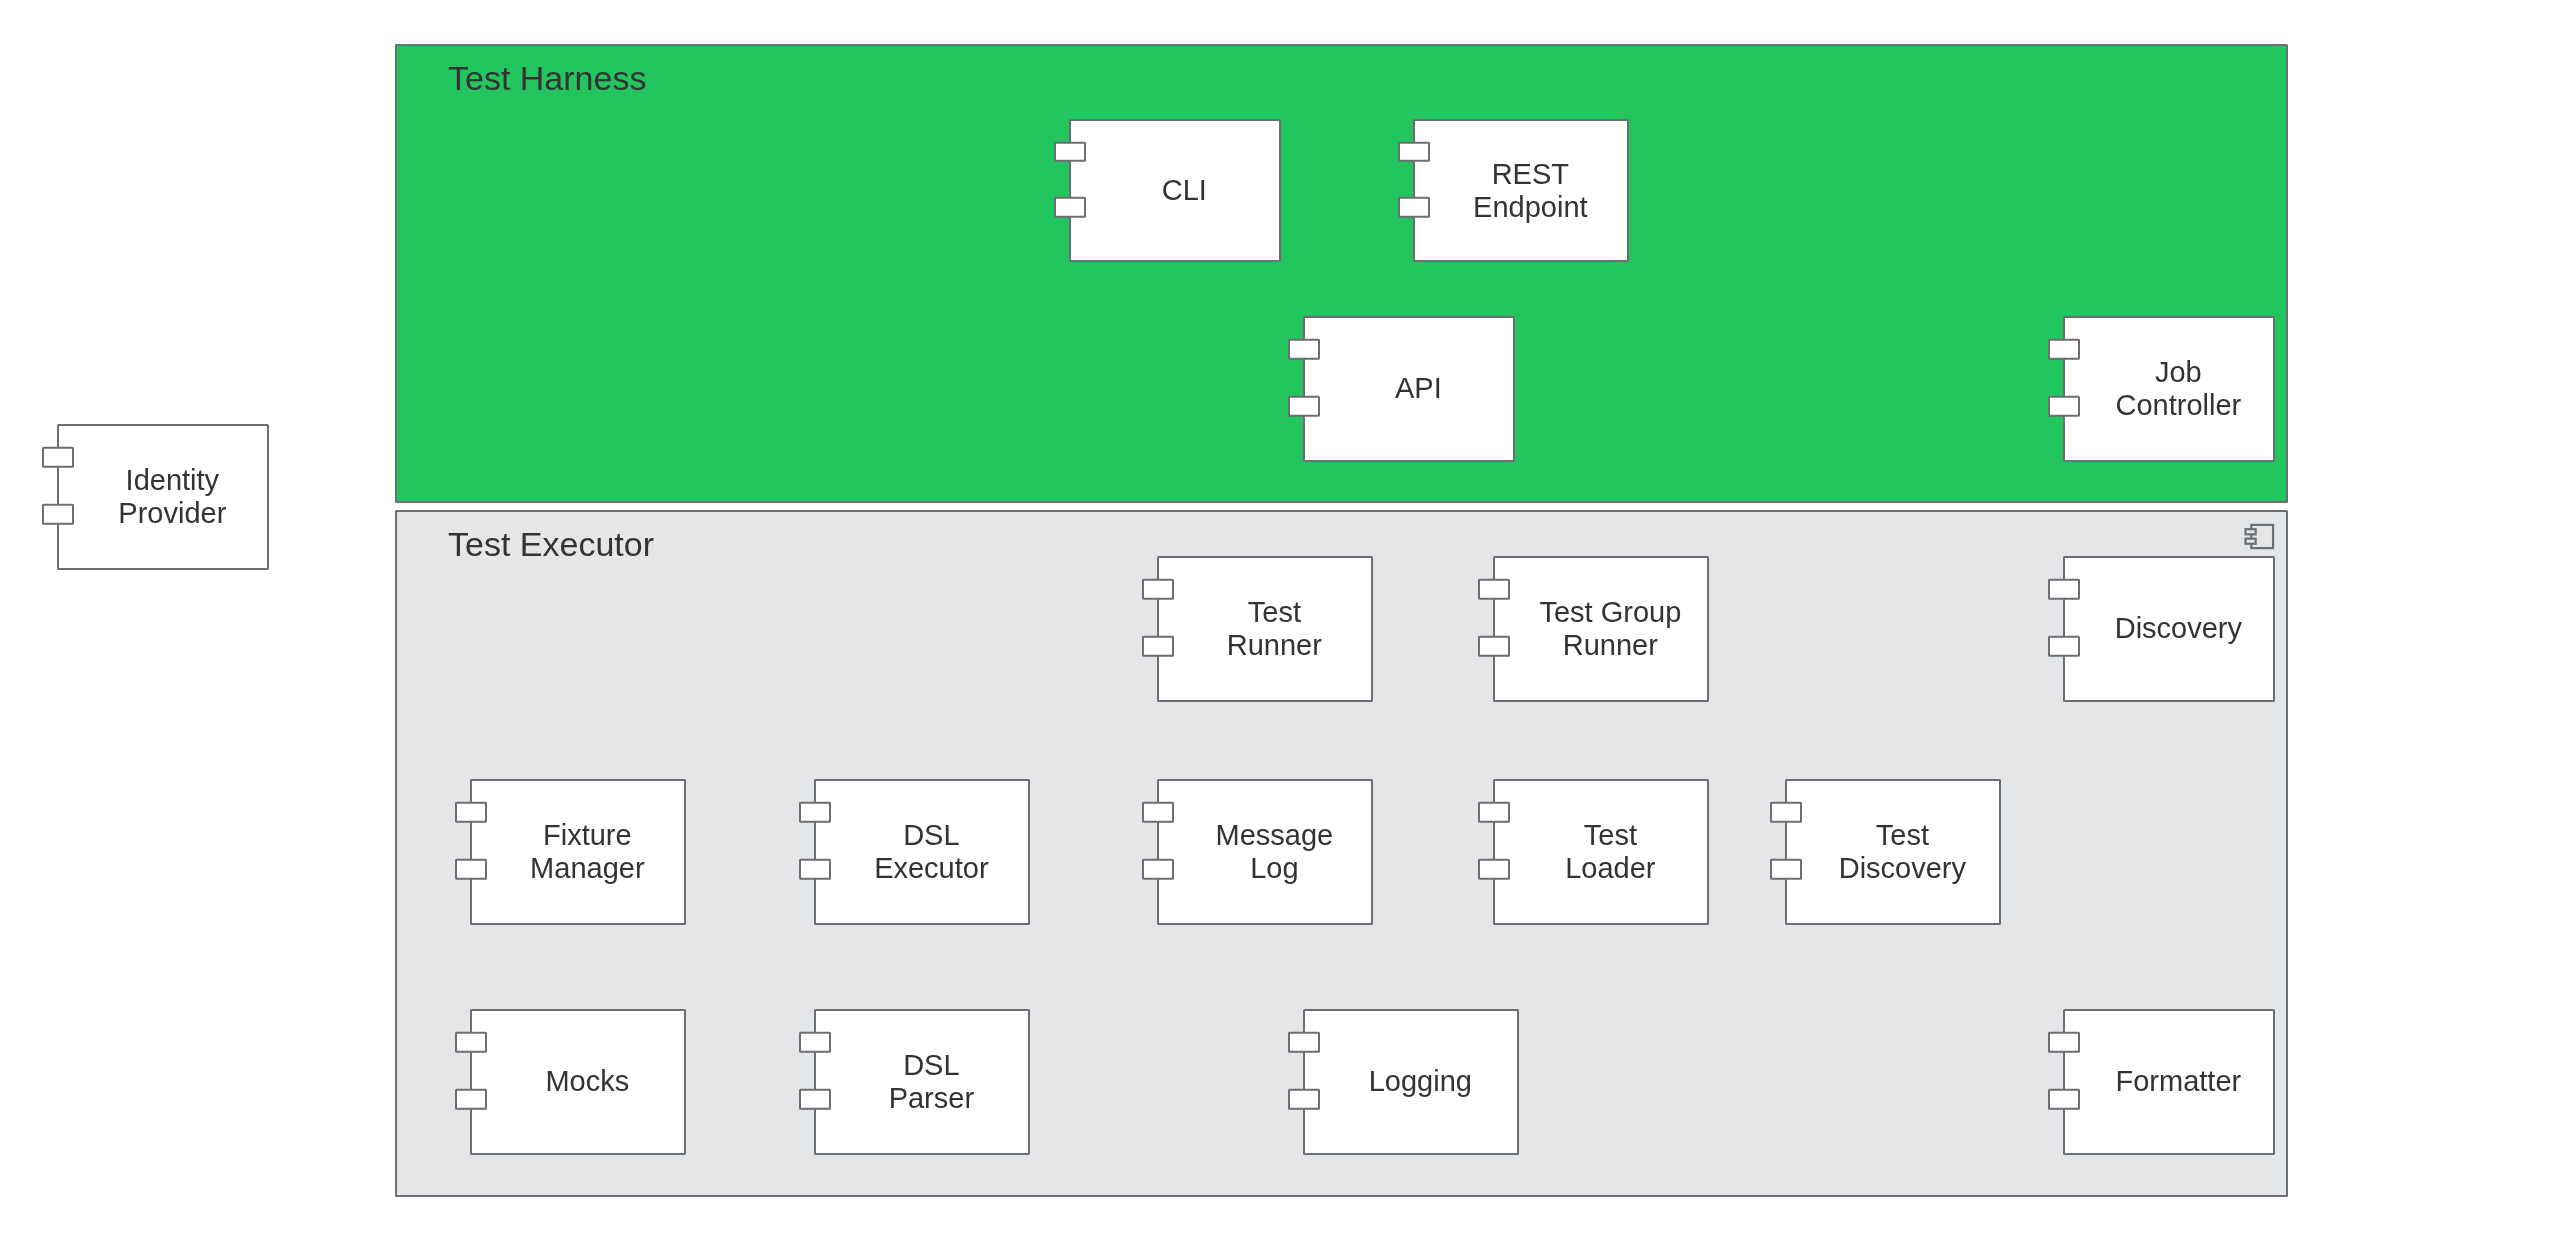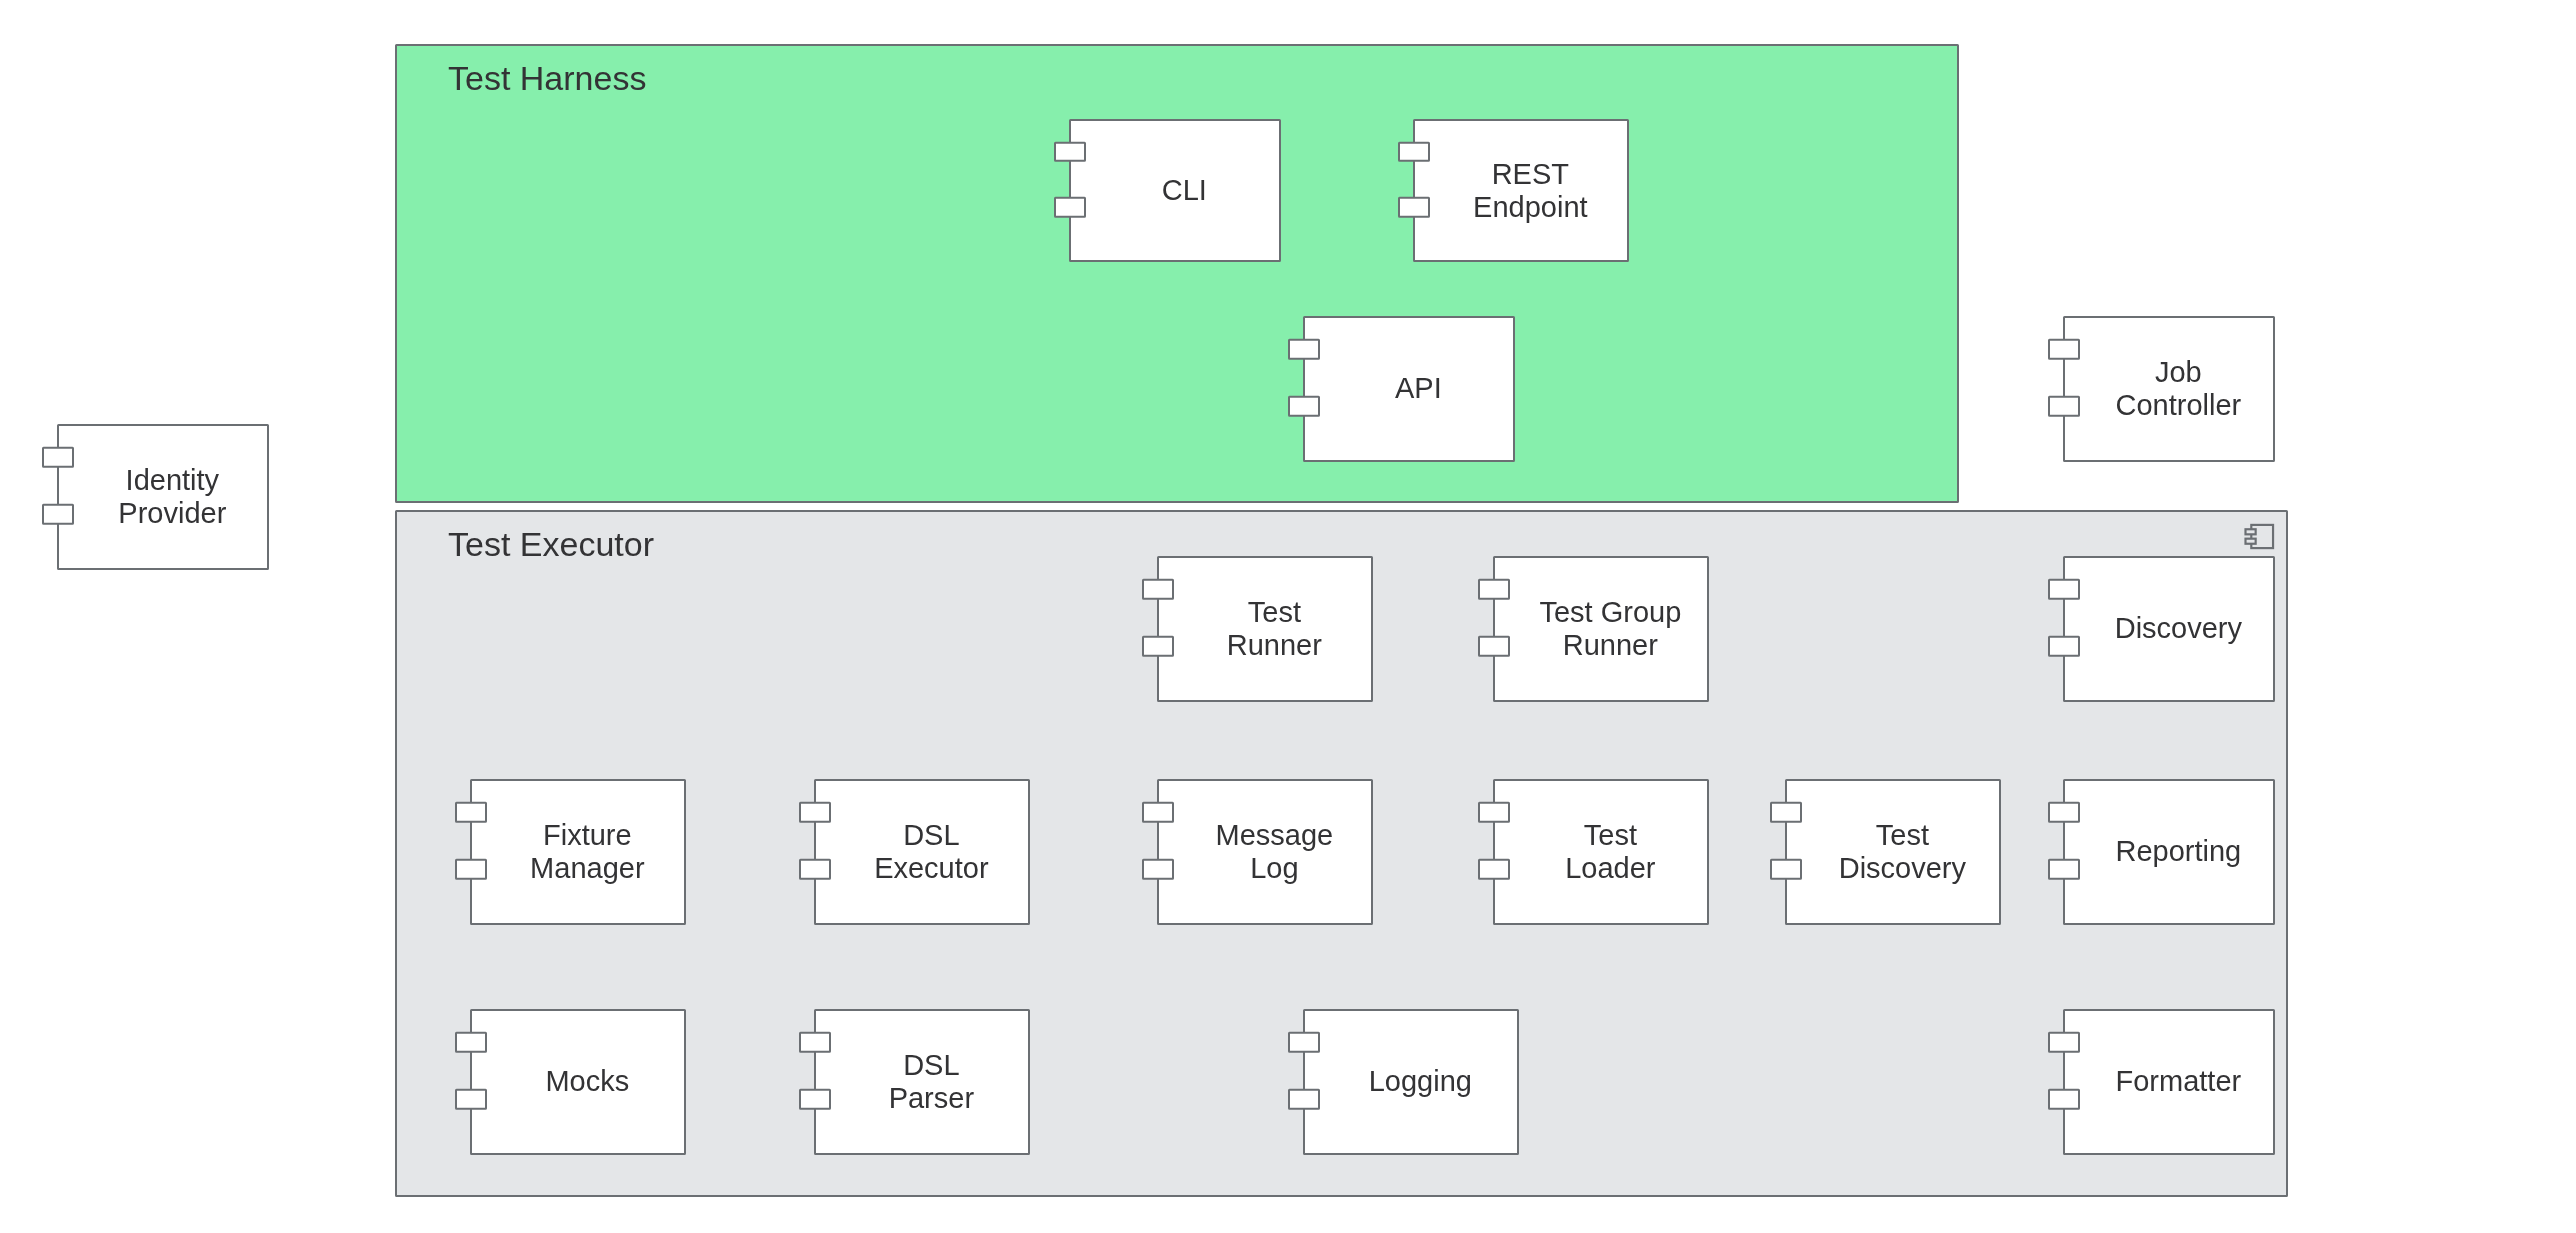--- a/index.html
+++ b/index.html
@@ -70,21 +70,21 @@
 <body>
 
 <div class="canvas">
 
   <div class="component" style="left:57px; top:424px; width:212px; height:146px;">
     <div class="tab t1"></div>
     <div class="tab t2"></div>
     <div class="label">Identity<br>Provider</div>
   </div>
 
-  <div class="container-box" style="left:395px; top:44px; width:1564px; height:459px; background:#86efac;">
+  <div class="container-box" style="left:395px; top:44px; width:1893px; height:459px; background:#22c55e;">
     <div class="container-title">Test Harness</div>
 
     <div class="component" style="left:672px; top:73px; width:212px; height:143px;">
       <div class="tab t1"></div>
       <div class="tab t2"></div>
       <div class="label">CLI</div>
     </div>
 
     <div class="component" style="left:1016px; top:73px; width:216px; height:143px;">
       <div class="tab t1"></div>
@@ -157,25 +157,20 @@
       <div class="tab t2"></div>
       <div class="label">Test<br>Loader</div>
     </div>
 
     <div class="component" style="left:1388px; top:267px; width:216px; height:146px;">
       <div class="tab t1"></div>
       <div class="tab t2"></div>
       <div class="label">Test<br>Discovery</div>
     </div>
 
-    <div class="component" style="left:1666px; top:267px; width:212px; height:146px;">
-      <div class="tab t1"></div>
-      <div class="tab t2"></div>
-      <div class="label">Reporting</div>
-    </div>
 
     <div class="component" style="left:73px; top:497px; width:216px; height:146px;">
       <div class="tab t1"></div>
       <div class="tab t2"></div>
       <div class="label">Mocks</div>
     </div>
 
     <div class="component" style="left:417px; top:497px; width:216px; height:146px;">
       <div class="tab t1"></div>
       <div class="tab t2"></div>

